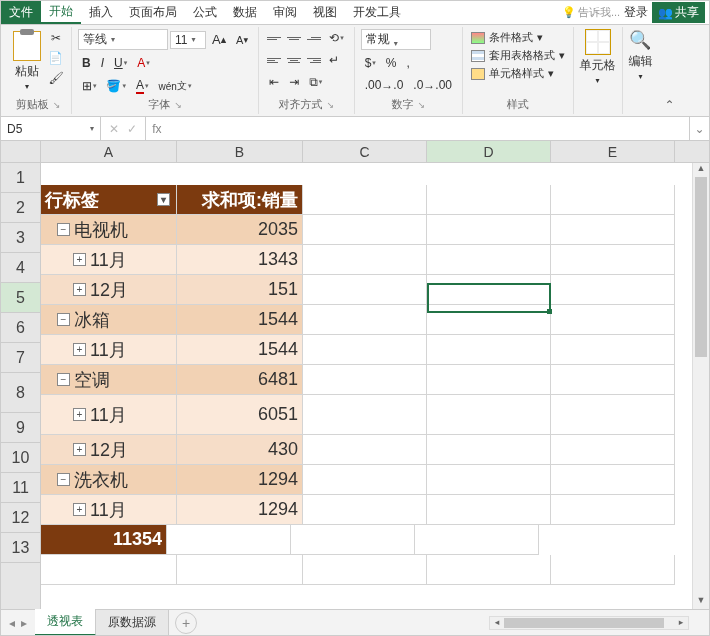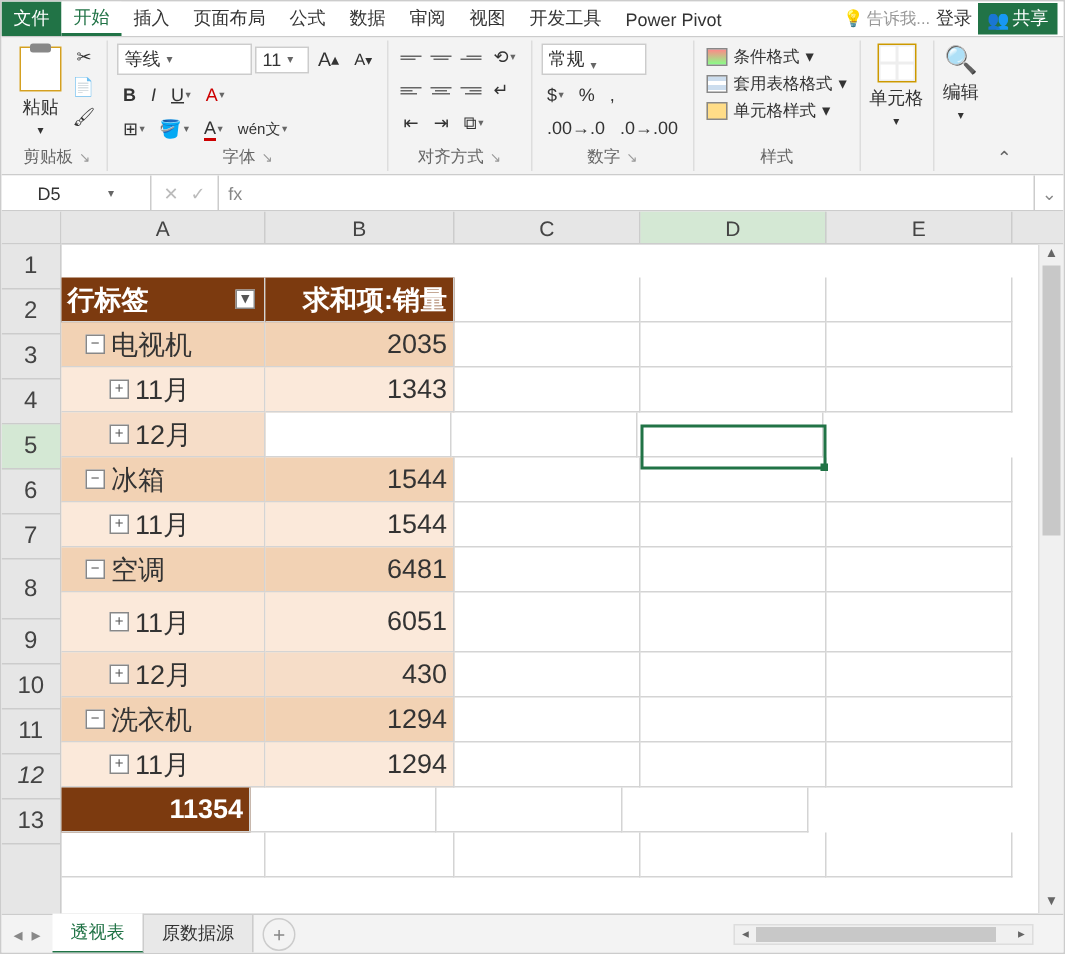--- a/index.html
+++ b/index.html
@@ -37,21 +37,21 @@
 
 .style-btns { display: flex; flex-direction: column; gap: 1px; font-size: 11px; }
 .style-btn { display: flex; align-items: center; gap: 4px; cursor: pointer; padding: 1px 2px; }
 .style-swatch { width: 14px; height: 12px; }
 
 .big-btn { display: flex; flex-direction: column; align-items: center; gap: 2px; cursor: pointer; }
 
 .ribbon-collapse { align-self: flex-end; font-size: 12px; color: #666; padding: 2px 6px; cursor: pointer; }
 
 .namebox-bar { height: 24px; border-bottom: 1px solid #ccc; display: flex; align-items: stretch; background: #fff; }
-.name-box { width: 100px; border-right: 1px solid #ccc; display: flex; align-items: center; padding: 0 24px; font-size: 12px; }
+.name-box { width: 100px; border-right: 1px solid #ccc; display: flex; align-items: center; padding: 0 6px; font-size: 12px; }
 .name-box .arrow { margin-left: auto; font-size: 8px; color: #666; cursor: pointer; }
 .fx-btns { display: flex; align-items: center; gap: 8px; padding: 0 8px; color: #bbb; font-size: 12px; border-right: 1px solid #ccc; }
 .fx-label { color: #888; padding: 0 6px; display: flex; align-items: center; }
 .formula-bar { flex: 1; padding: 0 4px; display: flex; align-items: center; }
 .expand-fx { width: 20px; border-left: 1px solid #ccc; display: flex; align-items: center; justify-content: center; color: #888; cursor: pointer; }
 
 .sheet-area { display: flex; height: 468px; position: relative; }
 .row-headers { width: 40px; background: #e6e6e6; border-right: 1px solid #ccc; }
 .col-headers { height: 22px; background: #e6e6e6; border-bottom: 1px solid #ccc; display: flex; }
 .corner { width: 40px; height: 22px; background: #e6e6e6; border-right: 1px solid #ccc; border-bottom: 1px solid #ccc; }
@@ -98,21 +98,20 @@
 <div class="titlebar">
   <div class="menu-tab file">文件</div>
   <div class="menu-tab active">开始</div>
   <div class="menu-tab">插入</div>
   <div class="menu-tab">页面布局</div>
   <div class="menu-tab">公式</div>
   <div class="menu-tab">数据</div>
   <div class="menu-tab">审阅</div>
   <div class="menu-tab">视图</div>
   <div class="menu-tab">开发工具</div>
-  <div class="menu-tab">Power Pivot</div>
   <div class="menu-right">
     <span class="tell-me">💡 <span>告诉我...</span></span>
     <span class="login">登录</span>
     <span class="share">👥 <span>共享</span></span>
   </div>
 </div>
 
 <div class="ribbon">
 
   <div class="ribbon-group">
@@ -335,21 +334,21 @@
           <div class="row-h" style="height: 30px;">2</div>
           <div class="row-h" style="height: 30px;">3</div>
           <div class="row-h" style="height: 30px;">4</div>
           <div class="row-h selected" style="height: 30px;">5</div>
           <div class="row-h" style="height: 30px;">6</div>
           <div class="row-h" style="height: 30px;">7</div>
           <div class="row-h" style="height: 40px;">8</div>
           <div class="row-h" style="height: 30px;">9</div>
           <div class="row-h" style="height: 30px;">10</div>
           <div class="row-h" style="height: 30px;">11</div>
-          <div class="row-h" style="height: 30px; font-style: italic;">12</div>
+          <div class="row-h" style="height: 30px;">12</div>
           <div class="row-h" style="height: 30px;">13</div>
         </div>
       <div class="grid-body" id="grid-body" style="flex:1; position:relative;margin-top:22px;">
           <div class="grid-row" style="height: 30px;">
             <div class="cell pivot-header" style="width: 136px;">
               <span>行标签</span>
               <span class="filter-btn">▾</span>
             </div>
             <div class="cell pivot-header num" style="width: 126px;">
               <span>求和项:销量</span>
@@ -379,20 +378,23 @@
               <span>1343</span>
             </div>
             <div class="cell " style="width: 124px;"></div>
             <div class="cell " style="width: 124px;"></div>
             <div class="cell " style="width: 124px;"></div>
           </div>
           <div class="grid-row" style="height: 30px;">
             <div class="cell pivot-l2a" style="width: 136px; padding-left: 32px;">
               <span class="expand-btn">+</span>
               <span>12月</span>
+            </div>
+            <div class="cell pivot-l2a num" style="width: 126px;">
+              <span>151</span>
             </div>
             <div class="cell " style="width: 124px;"></div>
             <div class="cell " style="width: 124px;"></div>
             <div class="cell " style="width: 124px;"></div>
           </div>
           <div class="grid-row" style="height: 30px;">
             <div class="cell pivot-l1" style="width: 136px; padding-left: 16px;">
               <span class="expand-btn">−</span>
               <span>冰箱</span>
             </div>

